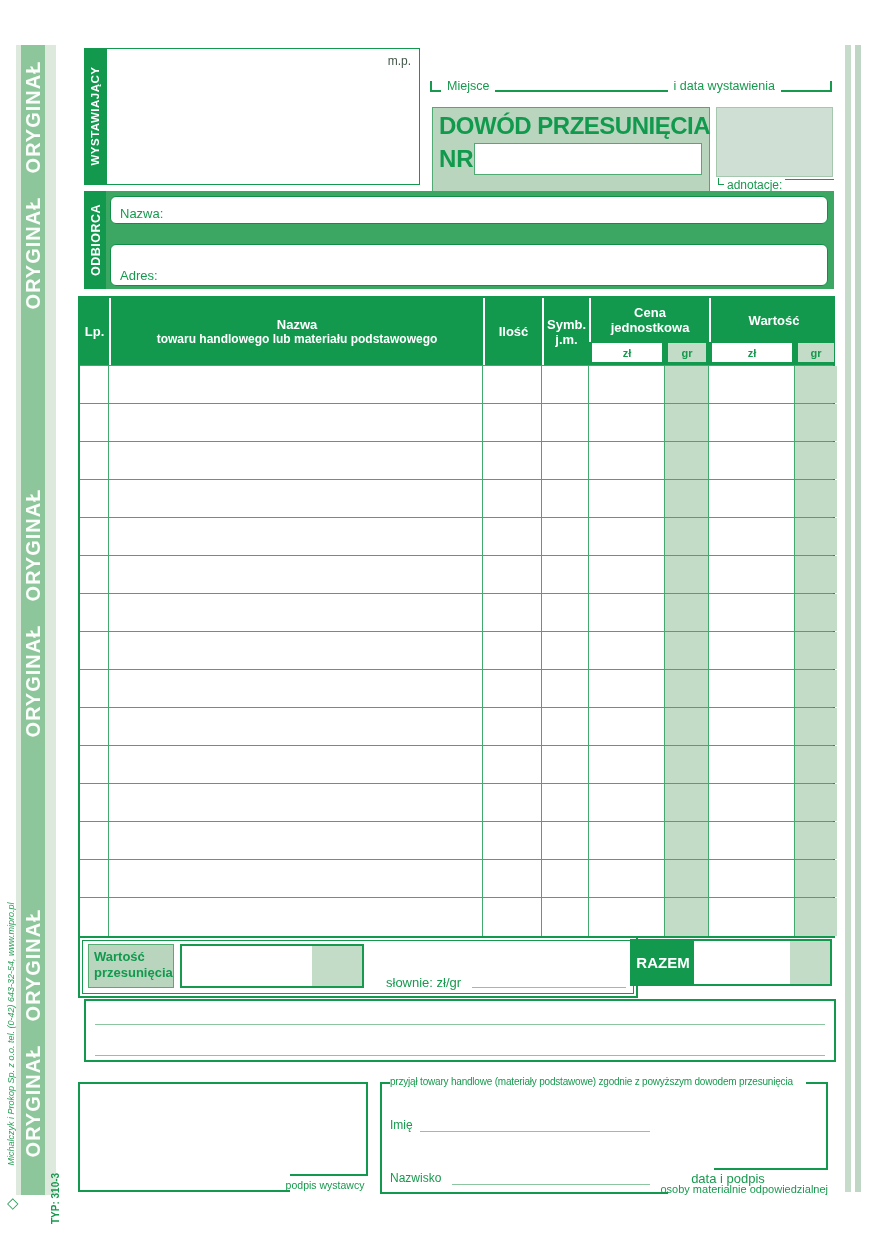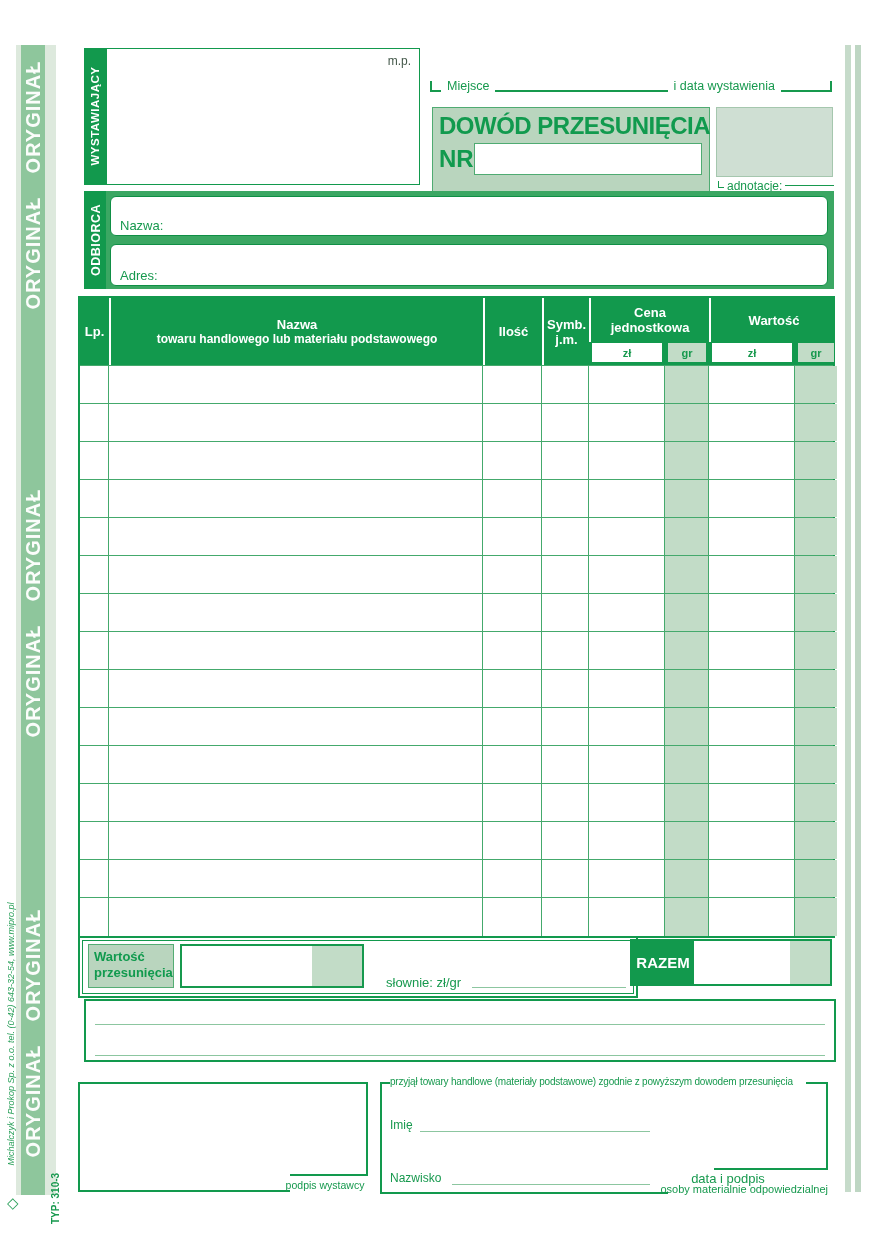--- a/index.html
+++ b/index.html
@@ -53,32 +53,32 @@
 
   
   .title-box{left:432px;top:107px;width:278px;height:97px;background:var(--lightfill);
              border:1.5px solid #4fab72;text-align:center;}
   .title-txt{position:absolute;left:6px;top:4px;font-size:24px;font-weight:bold;letter-spacing:-.5px;
              color:#119a4e;white-space:nowrap;}
   .nr-lbl{position:absolute;left:6px;top:37px;font-size:24px;font-weight:bold;color:#119a4e;}
   .nr-input{position:absolute;left:41px;top:35px;width:228px;height:32px;background:#fff;
             border:1px solid #4fab72;}
   .adnot-box{left:716px;top:107px;width:117px;height:70px;background:var(--palefill);border:1px solid #a5c7ae;}
-  .adnot-row{left:718px;top:178px;width:116px;height:13px;display:flex;align-items:center;}
+  .adnot-row{left:718px;top:178px;width:116px;height:13px;display:flex;align-items:flex-start;}
   .adnot-corner{width:6px;height:7px;border-left:1.5px solid var(--txt);border-bottom:1.5px solid var(--txt);}
   .adnot-txt{font-size:12px;padding:0 3px;line-height:12px;transform:translateY(1px);}
 
   
   .rec-wrap{left:84px;top:191px;width:750px;height:98px;background:var(--mid);}
   .rec-bar{position:absolute;left:0;top:0;width:22px;height:98px;background:var(--dark);}
   .rec-label{left:86px;top:286px;width:92px;font-size:12.5px;font-weight:bold;letter-spacing:.5px;
              color:#fff;text-align:center;line-height:20px;}
   .rec-input{position:absolute;left:26px;width:718px;background:#fff;border:1px solid #0f8f45;
              border-radius:6px;}
-  .rec-name{top:5px;height:40px;}
+  .rec-name{top:5px;height:28px;}
   .rec-addr{top:53px;height:42px;}
   .rec-in-lbl{position:absolute;left:9px;bottom:2px;font-size:13px;}
 
   
   .table{left:78px;top:296px;width:757px;border:2px solid var(--dark);background:#fff;}
   .thead{display:grid;grid-template-columns:var(--cols);grid-template-rows:44px 23px;
          background:var(--dark);color:#fff;font-weight:bold;}
   .hc{display:flex;flex-direction:column;align-items:center;justify-content:center;
       font-size:13px;line-height:15px;border-left:2px solid #fff;}
   .hc.first{border-left:none;}

